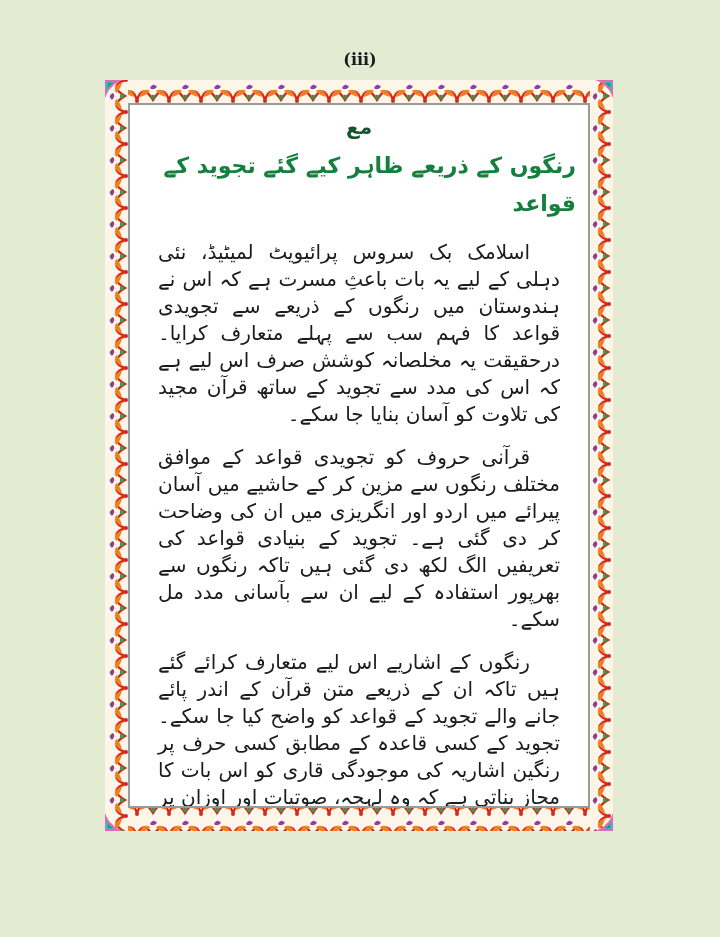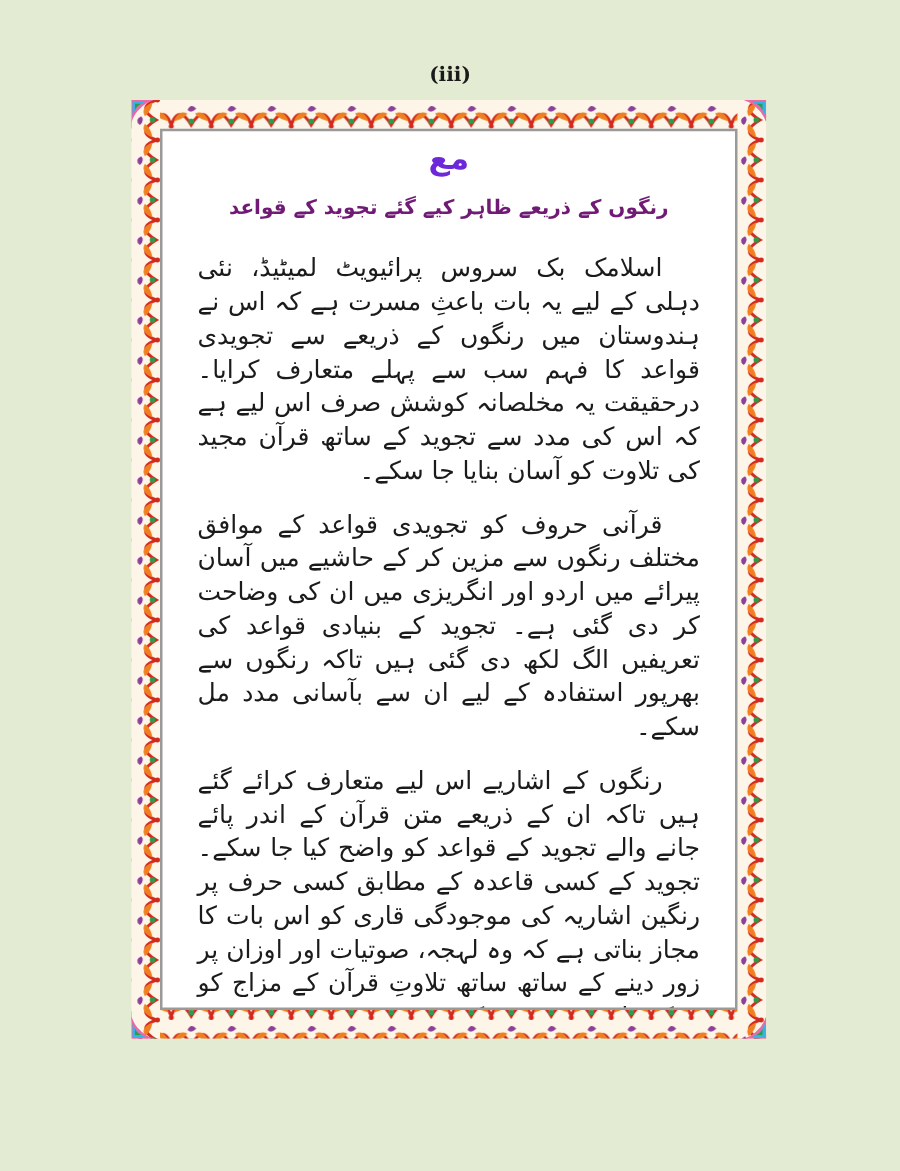--- a/index.html
+++ b/index.html
@@ -38,30 +38,30 @@
   .title {
     margin: 8px 0 0 0;
     text-align: center;
     font-size: 50px; line-height: 78px;
     font-weight: bold;
     color: #0f9b50;
   }
   .word-with {
     margin: 0;
     text-align: center;
-    font-size: 25px; line-height: 36px;
+    font-size: 20px; line-height: 36px;
     font-weight: bold;
-    color: #6d28d9;
+    color: #14532d;
   }
   .subtitle {
     margin: 2px 0 10px 0;
-    text-align: center;
-    font-size: 16px; line-height: 38px;
+    text-align: right;
+    font-size: 22px; line-height: 38px;
     font-weight: bold;
-    color: #701a75;
+    color: #15803d;
   }
 
   .body-text p {
     margin: 16px;
     font-size: 20px; line-height: 27px;
     text-align: justify;
     text-indent: 30px;
     color: #1b1b1b;
   }
 </style>

